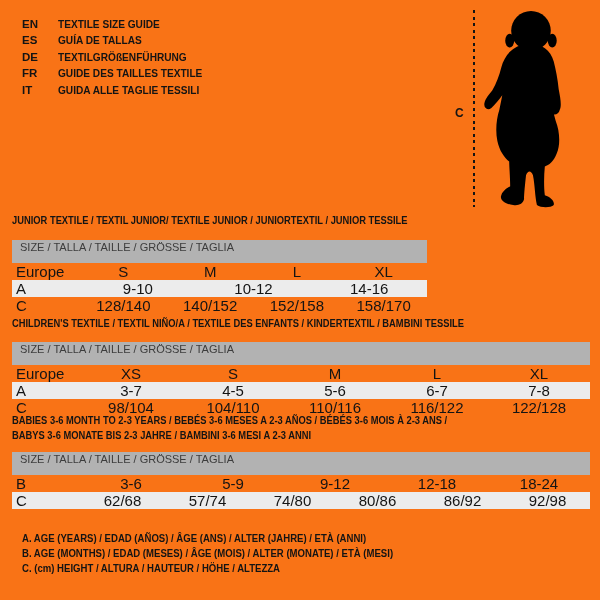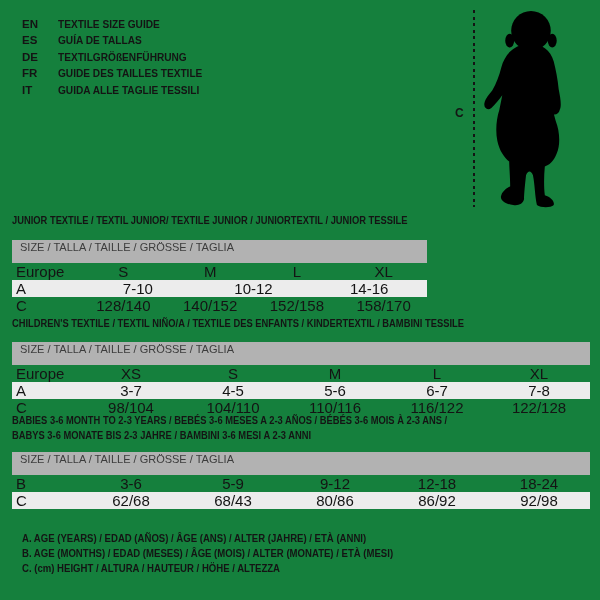--- a/index.html
+++ b/index.html
@@ -5,21 +5,21 @@
   :root{
     --bar-bg:#b2b2b2;
     --bar-text:#3c3c3c;
     --row-alt:#ececec;
     --ink:#141414;
     --sil:#000000;
   }
   html,body{margin:0;padding:0;}
   body{width:600px;height:600px;background:#fff;}
   .page{
-    position:relative;width:600px;height:600px;background:#15803d;
+    position:relative;width:600px;height:600px;background:#f97316;
     font-family:"Liberation Sans",sans-serif;color:var(--ink);overflow:hidden;
   }
   
   .langs{position:absolute;top:16px;left:22px;}
   .lang-row{display:flex;height:16.4px;line-height:16.4px;}
   .lang-code{width:36px;font-weight:bold;font-size:11.5px;}
   .lang-label{font-weight:bold;font-size:11.5px;white-space:nowrap;
               transform:scaleX(0.88);transform-origin:left center;}
   
   .measure-line{
@@ -114,21 +114,21 @@
       <div>
           <div class="trow">
             <span class="row-label">Europe</span>
             <span class="tcell">S</span>
             <span class="tcell">M</span>
             <span class="tcell">L</span>
             <span class="tcell">XL</span>
           </div>
           <div class="trow shaded">
             <span class="row-label">A</span>
-            <span class="tcell">7-10</span>
+            <span class="tcell">9-10</span>
             <span class="tcell">10-12</span>
             <span class="tcell">14-16</span>
           </div>
           <div class="trow">
             <span class="row-label">C</span>
             <span class="tcell">128/140</span>
             <span class="tcell">140/152</span>
             <span class="tcell">152/158</span>
             <span class="tcell">158/170</span>
           </div>
@@ -183,21 +183,22 @@
             <span class="row-label">B</span>
             <span class="tcell">3-6</span>
             <span class="tcell">5-9</span>
             <span class="tcell">9-12</span>
             <span class="tcell">12-18</span>
             <span class="tcell">18-24</span>
           </div>
           <div class="trow shaded">
             <span class="row-label">C</span>
             <span class="tcell">62/68</span>
-            <span class="tcell">68/43</span>
+            <span class="tcell">57/74</span>
+            <span class="tcell">74/80</span>
             <span class="tcell">80/86</span>
             <span class="tcell">86/92</span>
             <span class="tcell">92/98</span>
           </div>
         </div>
     </div>
   </div>
 
   <div class="legend">
       <div class="legend-line">A. AGE (YEARS) / EDAD (AÑOS) / ÂGE (ANS) / ALTER (JAHRE) / ETÀ (ANNI)</div>

